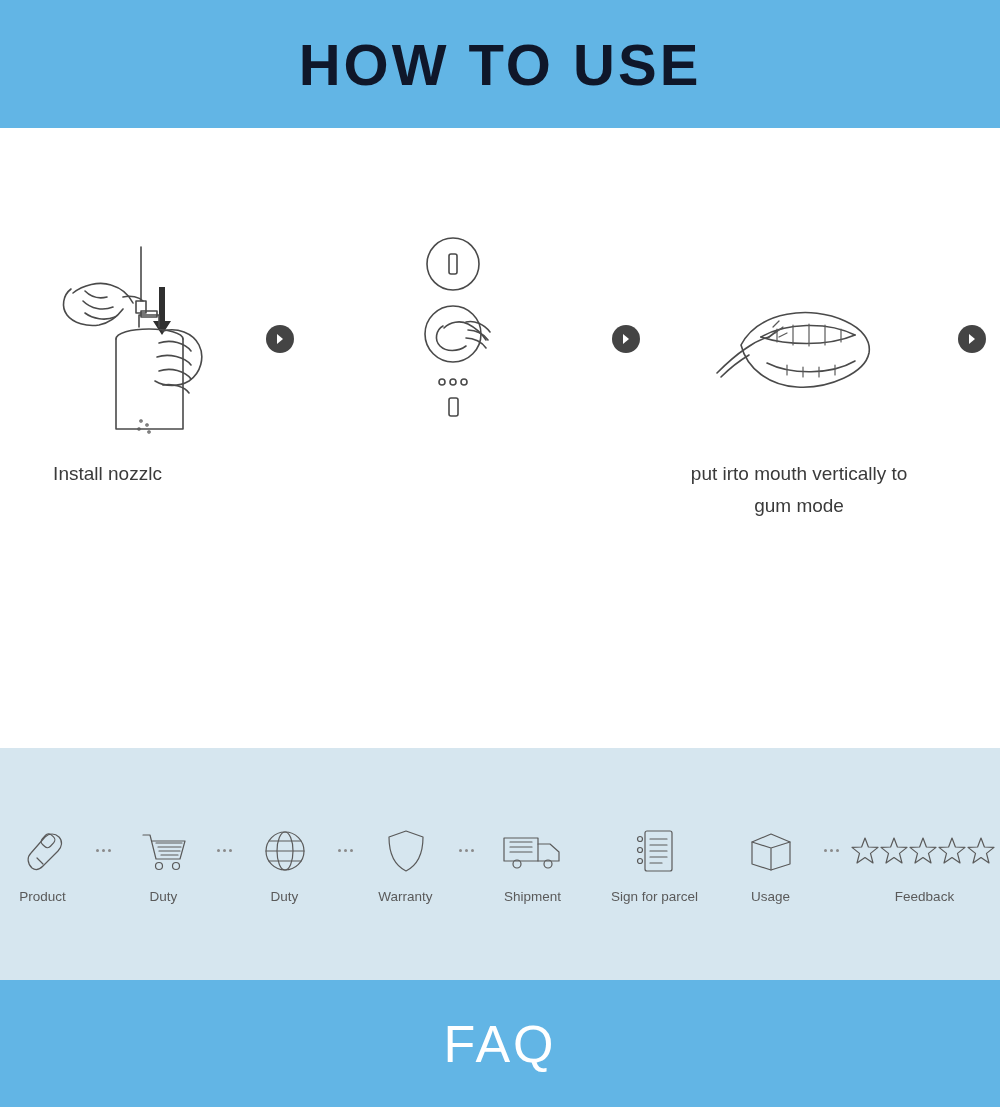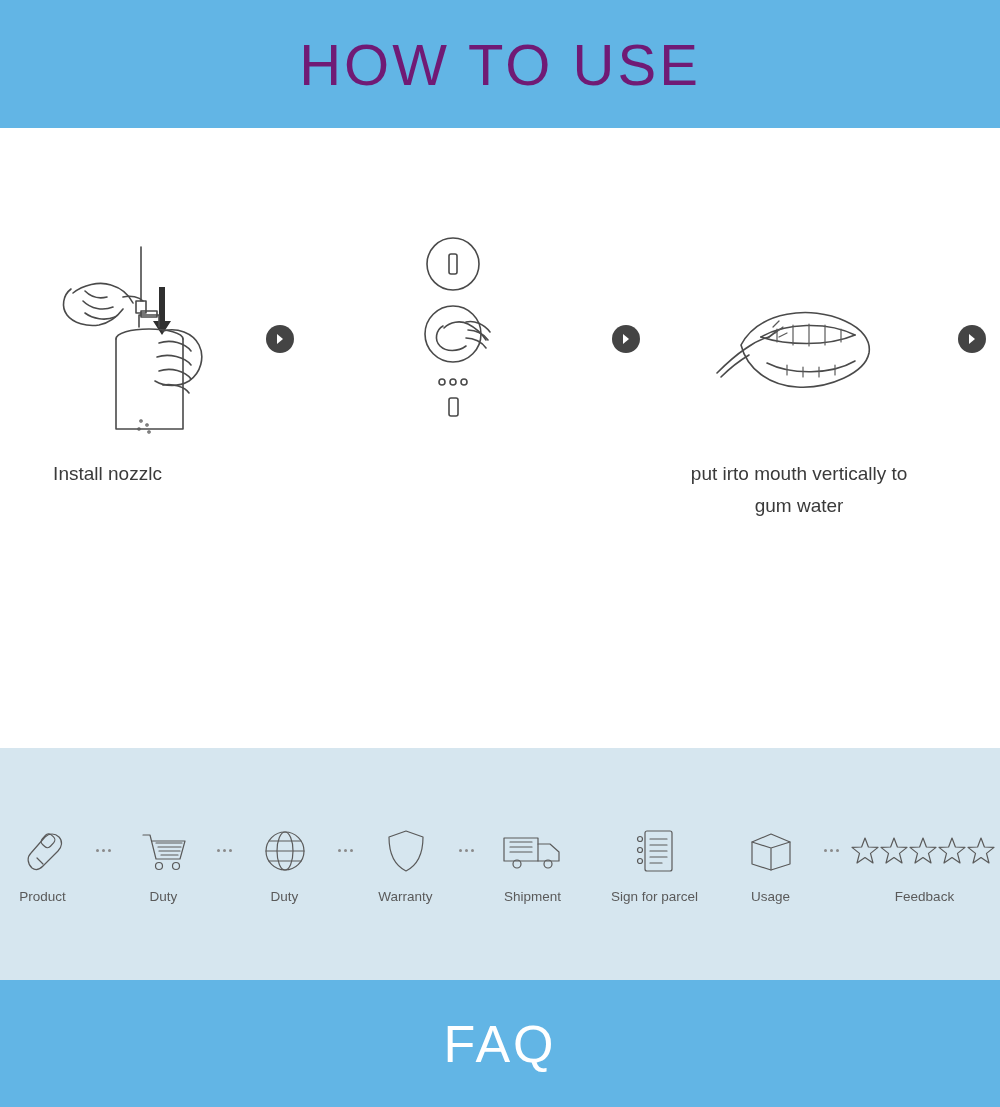--- a/index.html
+++ b/index.html
@@ -21,23 +21,23 @@
 
   
   .banner {
     background: #62b5e5;
     height: 128px;
     display: flex;
     align-items: center;
     justify-content: center;
   }
   .banner-title {
-    color: #701a75;
+    color: #0f172a;
     font-size: 58px;
-    font-weight: 400;
+    font-weight: 700;
     letter-spacing: 3px;
     font-family: "Liberation Sans", sans-serif;
   }
 
   
   .steps-area {
     position: relative;
     height: 620px;
     background: #ffffff;
   }
@@ -271,21 +271,21 @@
 
             <path class="line-art" d="M18 124 C26 116 34 108 46 100 C54 94 62 90 70 88"></path>
             <path class="line-art" d="M22 128 C30 120 40 112 50 106"></path>
             <path class="line-art" d="M70 88 L78 82"></path>
 
             <path class="line-art-thin" d="M76 84 L84 78"></path>
             <path class="line-art-thin" d="M80 88 L88 84"></path>
             <path class="line-art-thin" d="M74 78 L80 72"></path>
           </svg>
         </div>
-        <div class="step-caption">put irto mouth vertically to gum water</div>
+        <div class="step-caption">put irto mouth vertically to gum mode</div>
       </div>
 
       <div class="arrow-wrap">
         <div class="arrow-circle">
           <svg width="14" height="14" viewBox="0 0 14 14">
               <path d="M4 2 L10 7 L4 12 Z" fill="#ffffff"></path>
             </svg>
         </div>
       </div>
 

